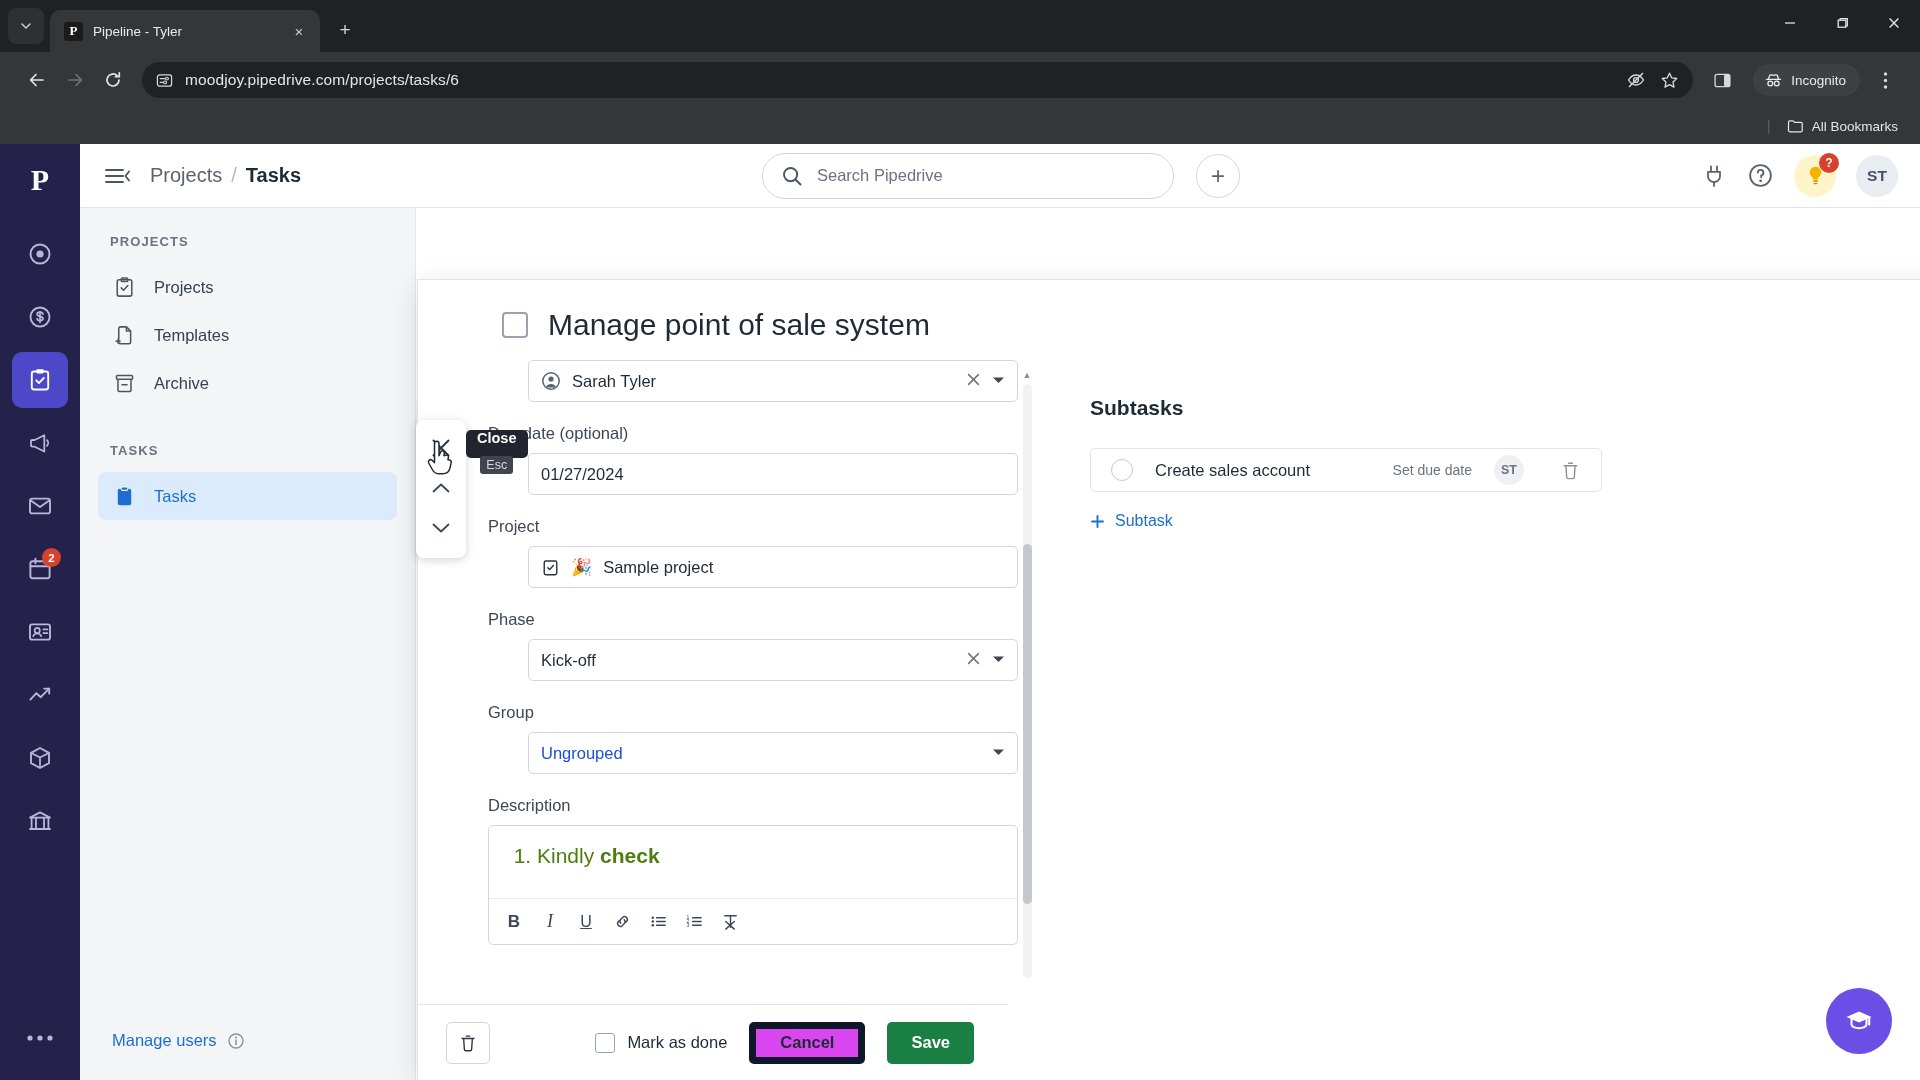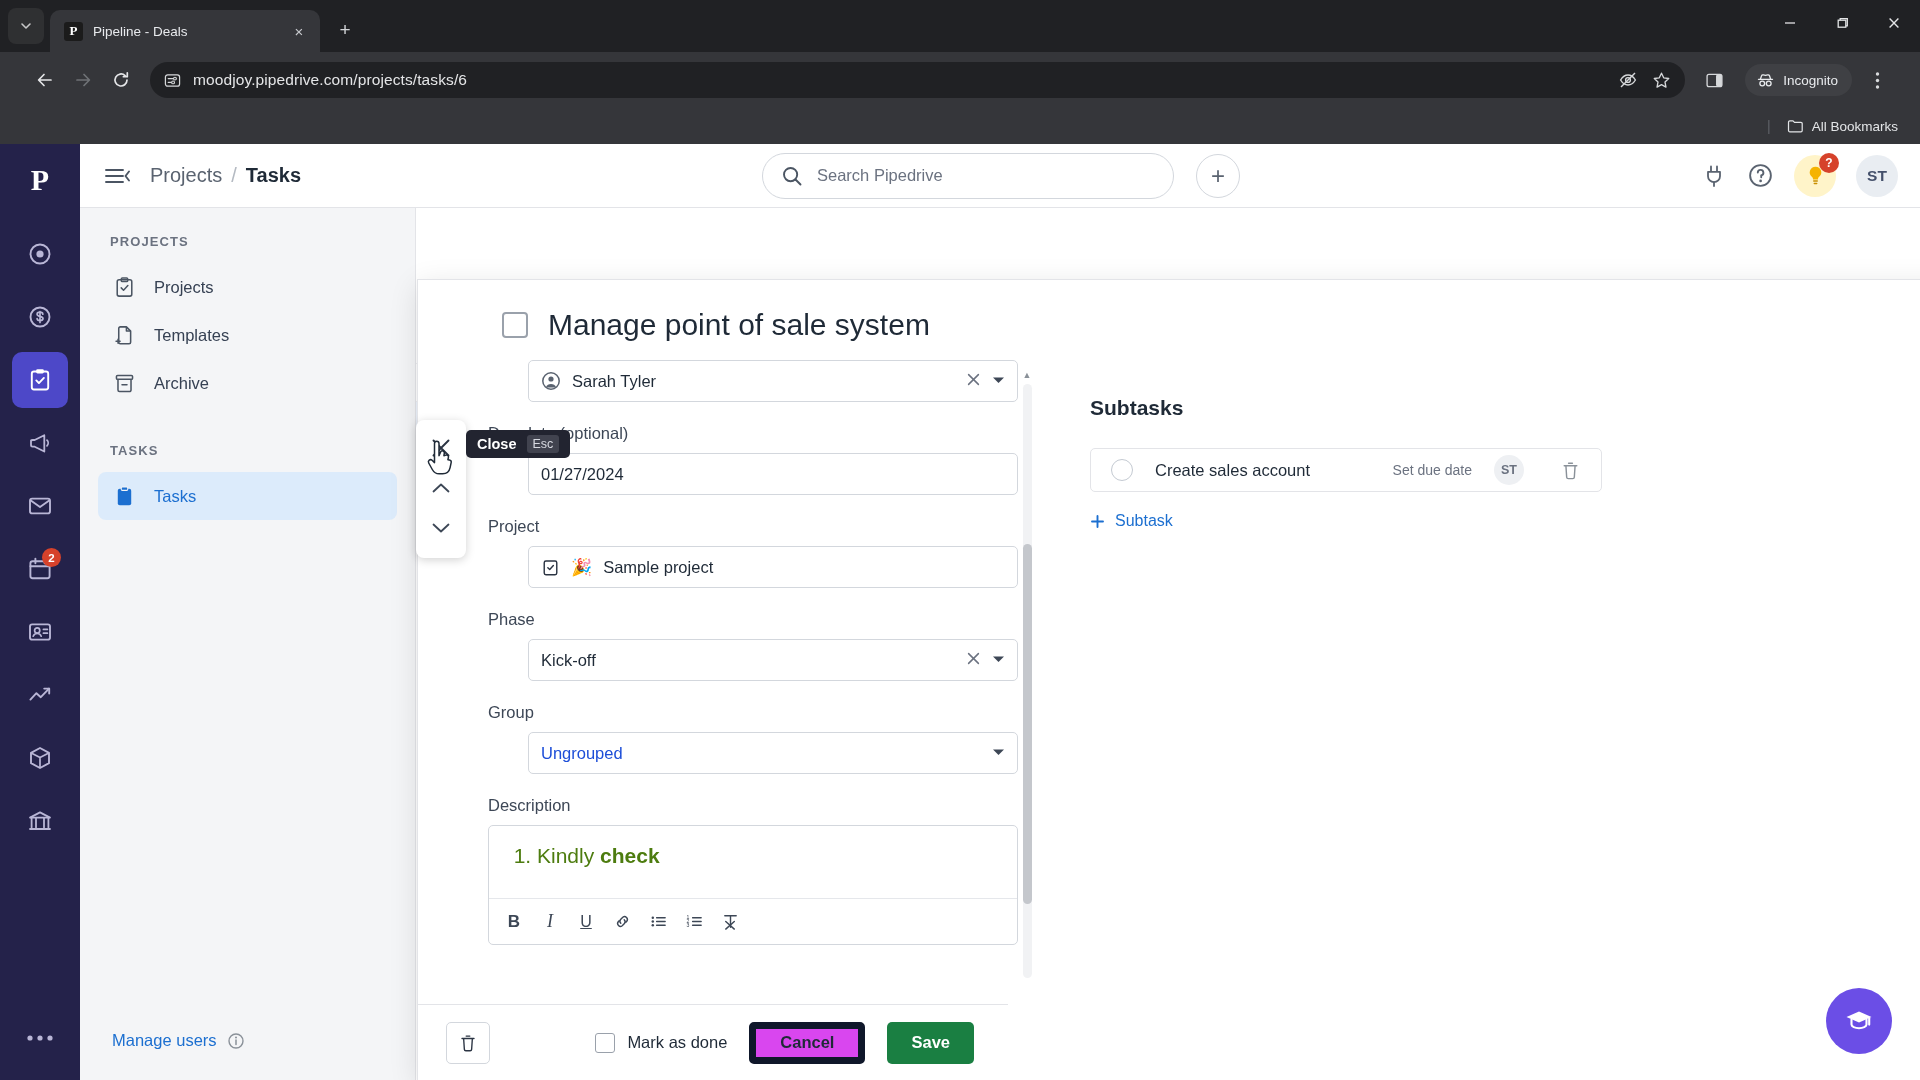--- a/index.html
+++ b/index.html
@@ -47,21 +47,21 @@
     position: absolute; right: 0; top: 0; height: 46px; display: flex; align-items: center;
   }
   .win-btn {
     width: 52px; height: 46px; display: flex; align-items: center; justify-content: center;
     color: #e3e4e6;
   }
   .win-btn svg { display: block; }
 
   .toolbar {
     height: 56px; background: #35363a; display: flex; align-items: center;
-    padding: 0 28px; gap: 4px;
+    padding: 0 20px; gap: 4px;
   }
   .nav-btn {
     width: 34px; height: 34px; border-radius: 50%; display: flex;
     align-items: center; justify-content: center; color: #e5e6e8;
   }
   .nav-btn.disabled { color: #6f7276; }
   .omnibox {
     flex: 1; height: 36px; background: #202124; border-radius: 18px;
     display: flex; align-items: center; padding: 0 14px; margin: 0 8px; gap: 12px;
     position: relative;
@@ -250,21 +250,21 @@
   .nav-float {
     position: absolute; left: 336px; top: 212px; width: 50px;
     background: #fff; border-radius: 8px; box-shadow: 0 2px 10px rgba(0,0,0,.18);
     display: flex; flex-direction: column; align-items: center; padding: 8px 0 10px 0;
     z-index: 60;
   }
   .nf-btn { width: 42px; height: 40px; display: flex; align-items: center; justify-content: center; color: #2b3443; }
   .nf-btn.sm { color: #3d4756; }
   .tooltip {
     position: absolute; left: 386px; top: 222px; height: 28px; background: #222430;
-    border-radius: 5px; display: flex; align-items: center; gap: 10px; padding: 0 11px; z-index: 70;
+    border-radius: 5px; display: flex; align-items: center; gap: 10px; padding: 0 11px; z-index: 70; flex-direction: column;
   }
   .tt-label { color: #fff; font-size: 14.5px; font-weight: bold; }
   .tt-key { background: #41434f; color: #d7d9e0; font-size: 12.5px; border-radius: 3px; padding: 2px 6px; }
   .cursor { position: absolute; left: 346px; top: 232px; z-index: 80; }
   .green-tick { position: absolute; left: 382px; top: 246px; width: 7px; height: 30px; background: #1a7f42; z-index: 25; }
 
   .coach-fab {
     position: absolute; right: 28px; bottom: 26px; width: 66px; height: 66px;
     border-radius: 50%; background: #6b4ee6; display: flex; align-items: center;
     justify-content: center; color: #fff; z-index: 40;
@@ -276,21 +276,21 @@
 <div class="browser">
 
   <div class="tabstrip">
     <div class="tab-list-btn">
       <svg width="14" height="14" viewBox="0 0 14 14">
           <path d="M3 5l4 4 4-4" stroke="#c7c7c8" stroke-width="1.6" fill="none" stroke-linecap="round" stroke-linejoin="round"></path>
         </svg>
     </div>
     <div class="tab">
       <div class="tab-favicon">P</div>
-      <div class="tab-title">Pipeline - Deals</div>
+      <div class="tab-title">Pipeline - Tyler</div>
       <div class="tab-close">×</div>
     </div>
     <div class="new-tab">+</div>
     <div class="win-controls">
       <div class="win-btn">
         <svg width="14" height="14" viewBox="0 0 14 14">
             <path d="M2 7h10" stroke="#e3e4e6" stroke-width="1.3"></path>
           </svg>
       </div>
       <div class="win-btn">

